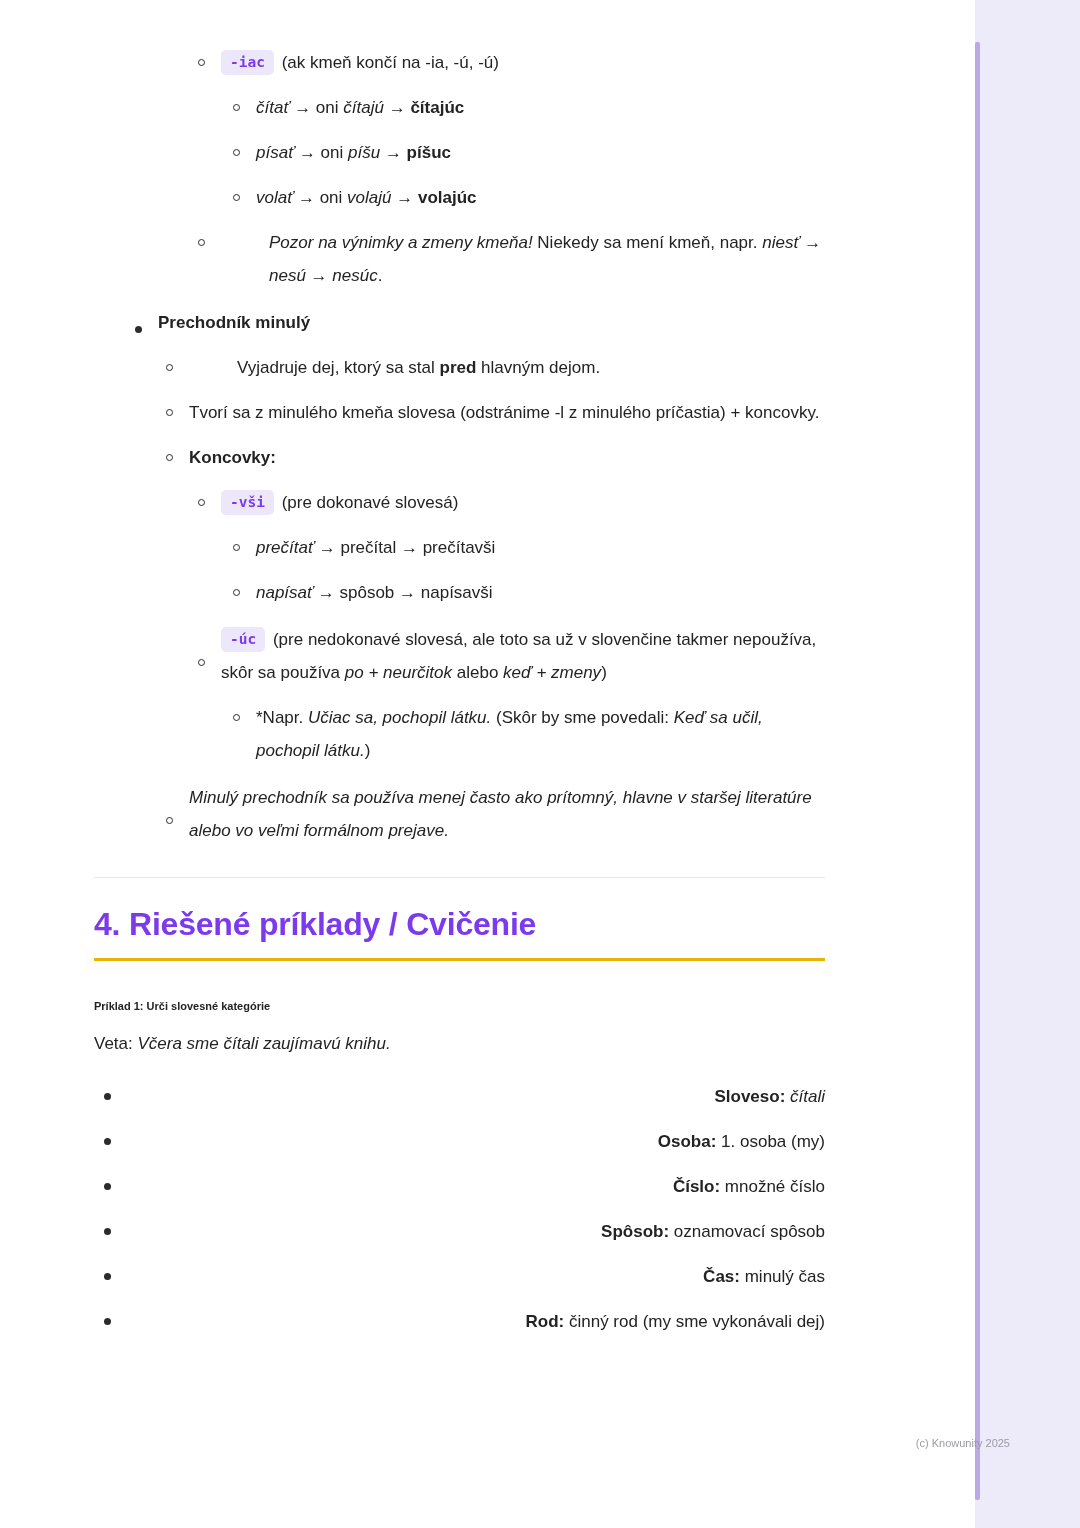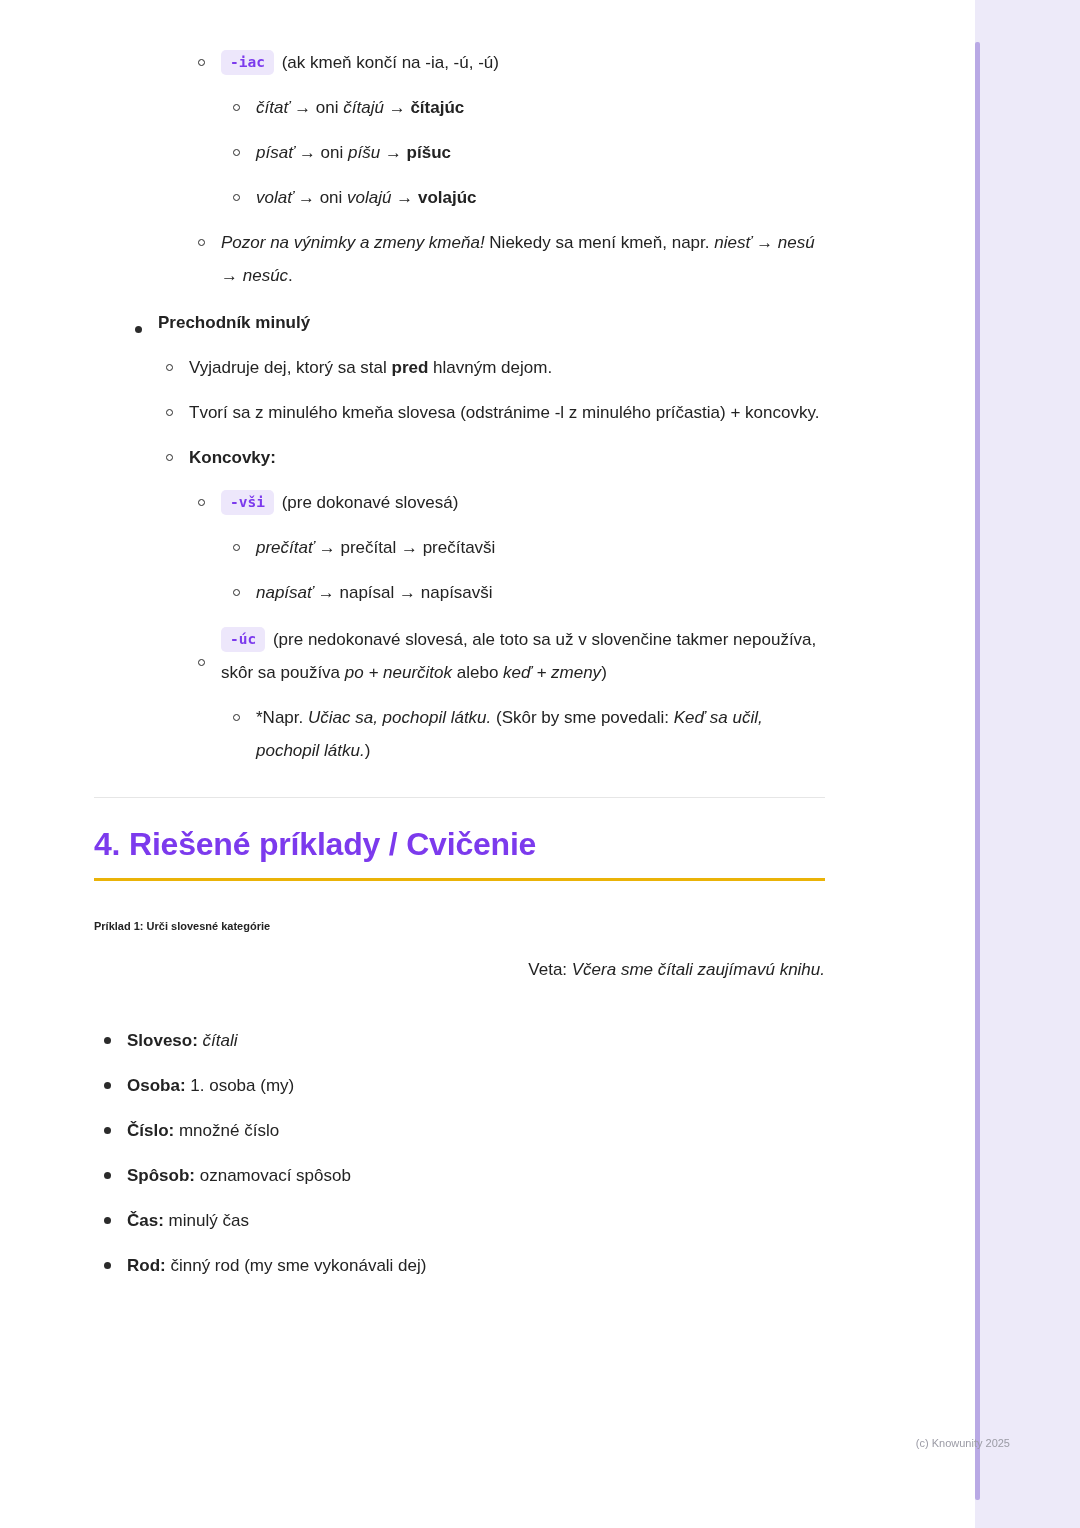--- a/index.html
+++ b/index.html
@@ -20,21 +20,21 @@
   }
   .hollow{border:1.5px solid #2b2b2b;background:transparent;}
   .filled{background:#2b2b2b;border:none;}
   .txt{flex:1 1 auto;}
   
   .ind10{margin-left:10px;}
   .ind41{margin-left:41px;}
   .ind72{margin-left:72px;}
   .ind104{margin-left:104px;}
   .ind139{margin-left:139px;}
-  .g1{margin-top:10px;}
+  .g1{margin-top:10px;gap:48px;}
   .g2{margin-top:14px;align-items:center;}
   
   .s-p{}
   .s-i{font-style:italic;}
   .s-b{font-weight:700;}
   .chip{
     display:inline-block;background:#EDE7FB;color:#7C3AED;
     font-family:"DejaVu Sans Mono","Liberation Mono",monospace;
     font-size:14.5px;font-weight:700;line-height:23px;
     padding:1px 9px;border-radius:5px;margin-right:3px;
@@ -44,22 +44,22 @@
     border:none;border-top:1px solid #E6E6E6;
     margin:30px 0 0 0;height:0;
   }
   .section-heading{
     margin:26px 0 0 0;padding:0 0 14px 0;
     font-size:32px;line-height:40px;font-weight:700;
     color:#7C3AED;border-bottom:3px solid #eab308;
     letter-spacing:-0.2px;
   }
   .subhead{margin:32px 0 0 0;font-size:11px;line-height:26px;}
-  .sentence{margin:18px 0 0 0;line-height:26px;text-align:right;}
-  .cats{margin-top:41px;}
+  .sentence{margin:12px 0 0 0;line-height:26px;}
+  .cats{margin-top:23px;text-align:right;}
   .footer{
     position:absolute;right:70px;top:1437px;z-index:3;
     font-size:11px;color:#9B9BA5;
   }
   .side-band{
     position:absolute;right:0;top:0;width:105px;height:1528px;
     background:#EDEAF9;z-index:1;
   }
   .scroll-line{
     position:absolute;left:0;top:42px;width:5px;height:1458px;
@@ -117,32 +117,36 @@
   <div class="li ind104">
     <span class="bullet hollow"></span>
     <div class="txt"><code class="chip">-vši</code><span class="s-p"> (pre dokonavé slovesá)</span></div>
   </div>
   <div class="li ind139">
     <span class="bullet hollow"></span>
     <div class="txt"><span class="s-i">prečítať</span><span class="s-p"> → prečítal → prečítavši</span></div>
   </div>
   <div class="li ind139">
     <span class="bullet hollow"></span>
-    <div class="txt"><span class="s-i">napísať</span><span class="s-p"> → napísal → napísavši</span></div>
+    <div class="txt"><span class="s-i">napísať</span><span class="s-p"> → spôsob → napísavši</span></div>
   </div>
 
   <div class="li ind104 g2">
     <span class="bullet hollow"></span>
     <div class="txt"><code class="chip">-úc</code><span class="s-p"> (pre nedokonavé slovesá, ale toto sa už v slovenčine takmer nepoužíva, skôr sa používa </span><span class="s-i">po + neurčitok</span><span class="s-p"> alebo </span><span class="s-i">keď + zmeny</span><span class="s-p">)</span></div>
   </div>
   <div class="li ind139">
     <span class="bullet hollow"></span>
     <div class="txt"><span class="s-p">*Napr. </span><span class="s-i">Učiac sa, pochopil látku.</span><span class="s-p"> (Skôr by sme povedali: </span><span class="s-i">Keď sa učil, pochopil látku.</span><span class="s-p">)</span></div>
   </div>
 
+  <div class="li ind72 g2">
+    <span class="bullet hollow"></span>
+    <div class="txt"><span class="s-i">Minulý prechodník sa používa menej často ako prítomný, hlavne v staršej literatúre alebo vo veľmi formálnom prejave.</span></div>
+  </div>
 
   <hr class="divider">
 
   <h1 class="section-heading">4. Riešené príklady / Cvičenie</h1>
 
   <p class="subhead"><span class="s-b">Príklad 1: Urči slovesné kategórie</span></p>
 
   <p class="sentence"><span class="s-p">Veta: </span><span class="s-i">Včera sme čítali zaujímavú knihu.</span></p>
 
   <div class="cats">

